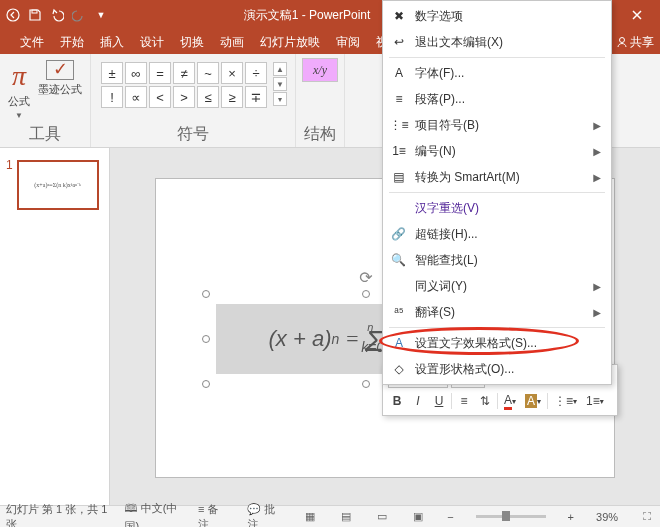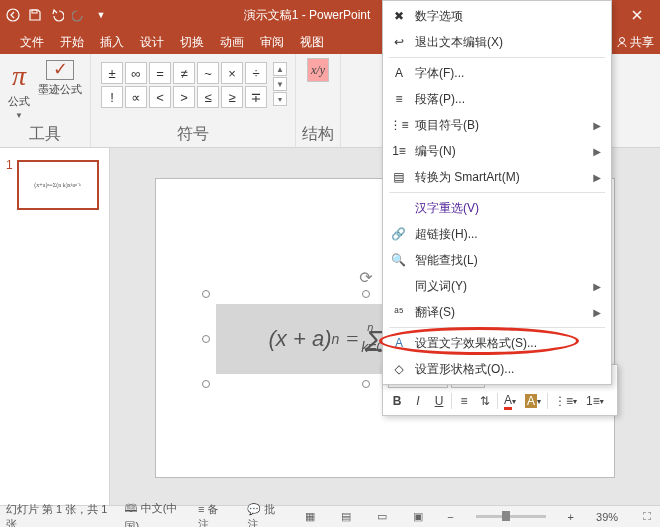--- a/index.html
+++ b/index.html
@@ -27,21 +27,21 @@
 .ink-icon { width: 28px; height: 20px; border: 1px solid #888; position: relative; }
 .ink-icon::after { content: "✓"; position: absolute; top: -3px; left: 6px; color: #b7472a; font-size: 18px; }
 .small-stack { display: flex; flex-direction: column; gap: 2px; font-size: 11px; font-style: italic; font-family: "Times New Roman"; color: #444; }
 .small-stack span { padding: 0 2px; }
 
 .symbol-gallery { display: grid; grid-template-columns: repeat(7, 22px); grid-auto-rows: 22px; gap: 2px; padding: 4px 4px 0 4px; }
 .sym { border: 1px solid #c6c6c6; background: #fff; display: flex; align-items: center; justify-content: center; font-size: 13px; color: #333; }
 .gallery-arrows { display: flex; flex-direction: column; gap: 1px; padding: 4px 2px; }
 .gallery-arrows div { width: 14px; height: 14px; border: 1px solid #c6c6c6; background: #fff; display: flex; align-items: center; justify-content: center; font-size: 8px; color: #666;}
 
-.struct-btn { width: 22px; height: 24px; border: 1px solid #c6c6c6; background: #fca5a5; display: flex; align-items: center; justify-content: center; font-family: "Times New Roman"; font-style: italic; font-size: 12px; color: #444; }
+.struct-btn { width: 36px; height: 24px; border: 1px solid #c6c6c6; background: #f0abfc; display: flex; align-items: center; justify-content: center; font-family: "Times New Roman"; font-style: italic; font-size: 12px; color: #444; }
 
 
 .workspace { display: flex; height: 360px; }
 .thumb-panel { width: 110px; border-right: 1px solid #d4d4d4; padding: 10px 6px; }
 .thumb-num { color: #b7472a; font-size: 12px; }
 .thumb { width: 82px; height: 50px; border: 2px solid #b7472a; background: #fff; margin-top: 2px; display: flex; align-items: center; justify-content: center; }
 .thumb-eq { font-size: 6px; font-family: "Times New Roman"; color: #555; }
 
 
 .slide-area { flex: 1; background: #e6e6e6; position: relative; display: flex; align-items: center; justify-content: center; }
@@ -132,20 +132,21 @@
   </div>
 </div>
 
 <div class="ribbon-tabs">
   <div class="tab">文件</div>
   <div class="tab">开始</div>
   <div class="tab">插入</div>
   <div class="tab">设计</div>
   <div class="tab">切换</div>
   <div class="tab">动画</div>
+  <div class="tab">幻灯片放映</div>
   <div class="tab">审阅</div>
   <div class="tab">视图</div>
   <div class="share-area">
     <span>登录</span>
     <span style="margin-left:6px;">
       <svg width="12" height="12">
           <circle cx="6" cy="4" r="2.5" fill="none" stroke="#fff"></circle>
           <path d="M2 11c0-2 2-3.5 4-3.5s4 1.5 4 3.5" fill="none" stroke="#fff"></path>
         </svg>
     </span>

